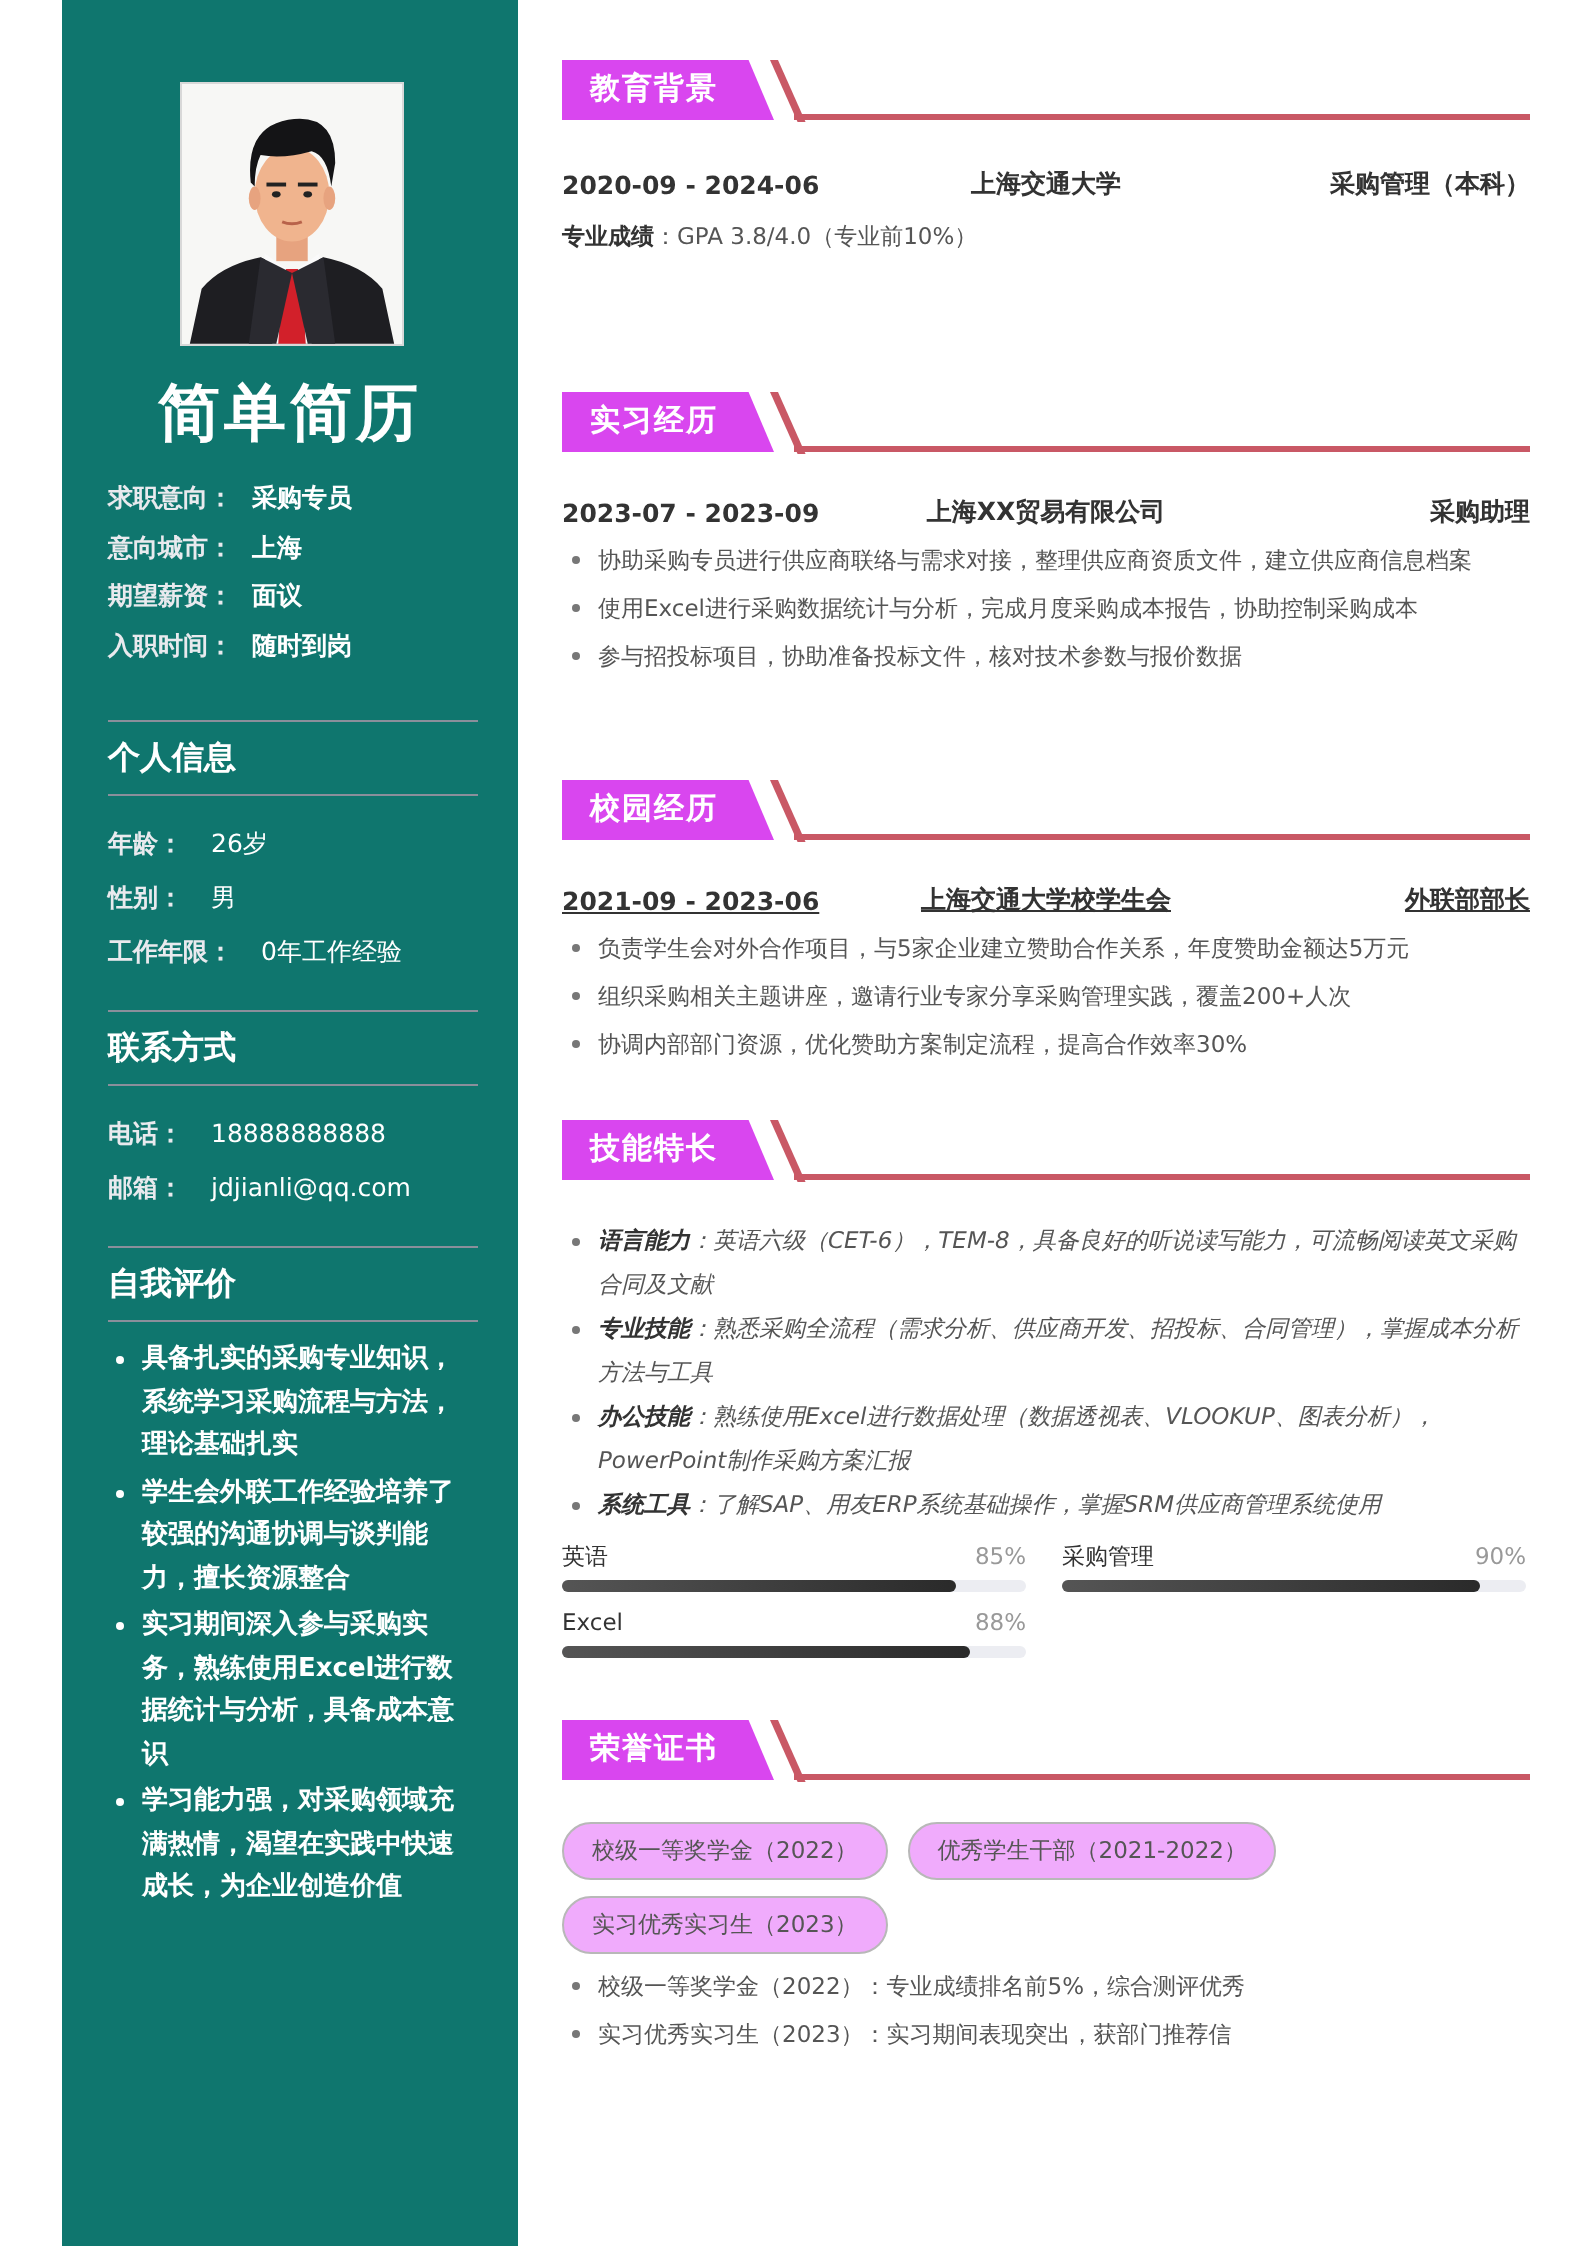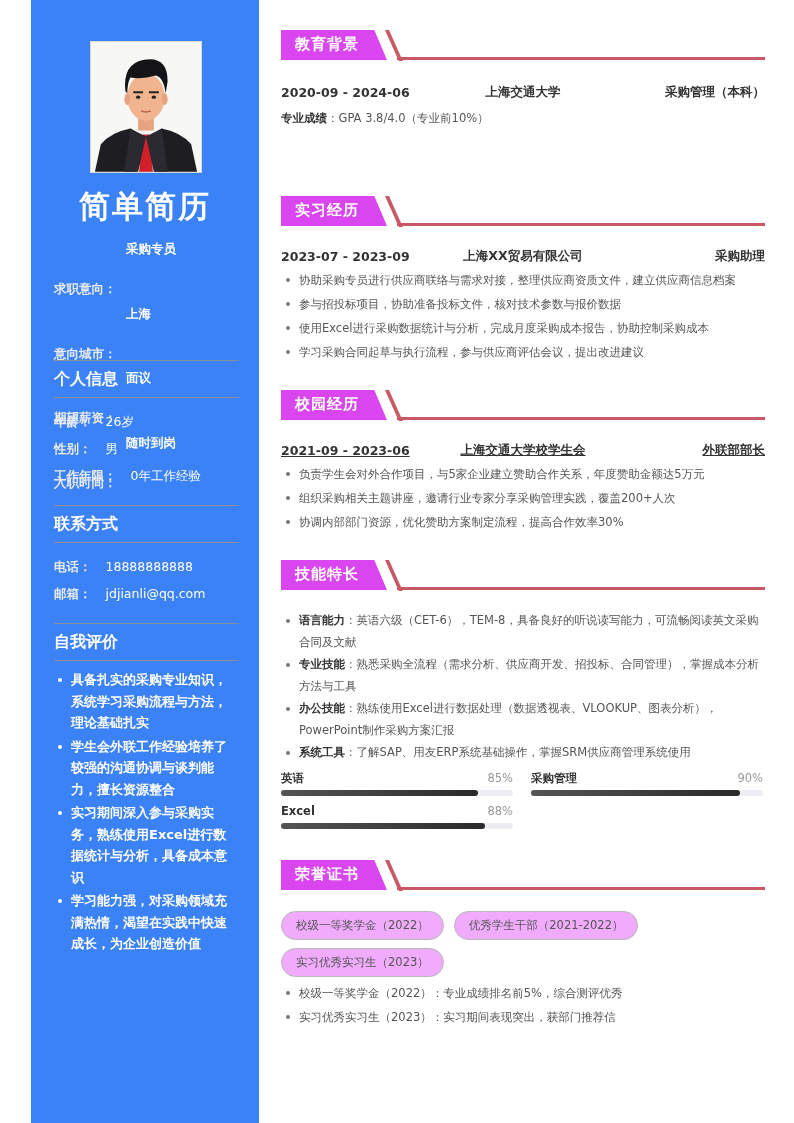--- a/index.html
+++ b/index.html
@@ -4,34 +4,34 @@
 <style>
   * { box-sizing: border-box; margin: 0; padding: 0; }
   html, body { width: 794px; height: 1123px; background: #ffffff; overflow: hidden; }
   body { font-family: "DejaVu Sans", "Liberation Sans", sans-serif; color: #333; position: relative; }
 
   .page { position: absolute; left: 0; top: 0; width: 794px; height: 1123px; background: #fff; }
 
   
   .sidebar {
     position: absolute; left: 31px; top: 0; width: 228px; height: 1123px;
-    background: #3b82f6; color: #fff;
+    background: #0f766e; color: #fff;
   }
   .photo {
     position: absolute; left: 59px; top: 41px; width: 112px; height: 132px;
     background: #f7f7f5; border: 1px solid #d8d8d8; overflow: hidden;
   }
   .photo svg { width: 100%; height: 100%; display: block; }
   .name {
     position: absolute; left: 0; top: 186px; width: 228px; text-align: center;
     font-size: 31px; font-weight: bold; letter-spacing: 2px; color: #fff;
   }
   .intent { position: absolute; left: 23px; top: 237px; width: 190px; }
   .kv-row { display: flex; font-size: 12.5px; font-weight: bold; line-height: 24.5px; color: #fff; }
-  .kv-row .k { color: #e9eaee; width: 72px; flex: none; margin-top: 40px; }
+  .kv-row .k { color: #e9eaee; width: 72px; flex: none; }
   .kv-row .v { color: #fff; }
 
   .side-section { position: absolute; left: 23px; width: 185px; }
   .side-divider { height: 1px; background: #8a8f9b; }
   .side-title { font-size: 16px; font-weight: bold; color: #fff; padding: 8px 0 7px 0; }
   .side-body { padding-top: 10px; }
   .info-row { display: flex; font-size: 12.5px; line-height: 27px; }
   .info-row .k { font-weight: bold; color: #e9eaee; flex: none; margin-right: 14px; }
   .info-row .v { color: #fff; }
 
@@ -77,21 +77,21 @@
     position: relative; padding-left: 18px; font-size: 11.5px; line-height: 24px; color: #555;
   }
   .bullets li::before {
     content: ""; position: absolute; left: 5px; top: 10px; width: 4px; height: 4px; border-radius: 50%; background: #777;
   }
   .bullets li b { color: #333; }
   .bullets.tight li { line-height: 22px; }
 
   .bars { display: grid; grid-template-columns: 232px 232px; column-gap: 18px; row-gap: 6px; margin-top: 6px; }
   .bar-item .bl { display: flex; justify-content: space-between; font-size: 11.5px; line-height: 18px; }
-  .bar-item .bl .n { font-weight: bold; color: #333; }
+  .bar-item .bl .n { font-weight: normal; color: #333; }
   .bar-item .bl .p { color: #999; }
   .track { height: 6px; background: #ecedf2; border-radius: 3px; margin-top: 3px; position: relative; }
   .fill { position: absolute; left: 0; top: 0; height: 6px; border-radius: 3px; background: linear-gradient(90deg, #555 0%, #2a2a2a 100%); }
 
   .tags { display: flex; flex-wrap: wrap; gap: 8px 10px; margin-top: 10px; width: 400px; }
   .tag {
     display: inline-block; padding: 0 14px; height: 29px; line-height: 27px; border: 1px solid #b8b8b8;
     border-radius: 15px; background: #f0abfc; font-size: 11.5px; color: #555;
   }
 </style>
@@ -230,23 +230,22 @@
         <div class="slash"></div>
         <div class="rule"></div>
       </div>
       <div class="row3" style="margin-top:18px;">
         <span class="c1">2023-07 - 2023-09</span>
         <span class="c2">上海XX贸易有限公司</span>
         <span class="c3">采购助理</span>
       </div>
       <ul class="bullets" style="margin-top:2px;">
         <li>协助采购专员进行供应商联络与需求对接，整理供应商资质文件，建立供应商信息档案</li>
+        <li>使用Excel进行采购数据统计与分析，完成月度采购成本报告，协助控制采购成本</li>
         <li>参与招投标项目，协助准备投标文件，核对技术参数与报价数据</li>
-        <li>使用Excel进行采购数据统计与分析，完成月度采购成本报告，协助控制采购成本</li>
-        <li>学习采购合同起草与执行流程，参与供应商评估会议，提出改进建议</li>
       </ul>
     </section>
 
     <section class="section" style="top:388px;">
       <div class="sec-head">
         <div class="tab">
             <span>校园经历</span>
           </div>
         <div class="slash"></div>
         <div class="rule"></div>
@@ -264,21 +263,21 @@
     </section>
 
     <section class="section" style="top:558px;">
       <div class="sec-head">
         <div class="tab">
             <span>技能特长</span>
           </div>
         <div class="slash"></div>
         <div class="rule"></div>
       </div>
-      <ul class="bullets tight" style="margin-top:17px;">
+      <ul class="bullets tight" style="margin-top:17px;font-style:italic;">
         <li><b>语言能力</b><span>：英语六级（CET-6），TEM-8，具备良好的听说读写能力，可流畅阅读英文采购合同及文献</span></li>
         <li><b>专业技能</b><span>：熟悉采购全流程（需求分析、供应商开发、招投标、合同管理），掌握成本分析方法与工具</span></li>
         <li><b>办公技能</b><span>：熟练使用Excel进行数据处理（数据透视表、VLOOKUP、图表分析），PowerPoint制作采购方案汇报</span></li>
         <li><b>系统工具</b><span>：了解SAP、用友ERP系统基础操作，掌握SRM供应商管理系统使用</span></li>
       </ul>
       <div class="bars">
         <div class="bar-item">
           <div class="bl">
               <span class="n">英语</span>
               <span class="p">85%</span>

